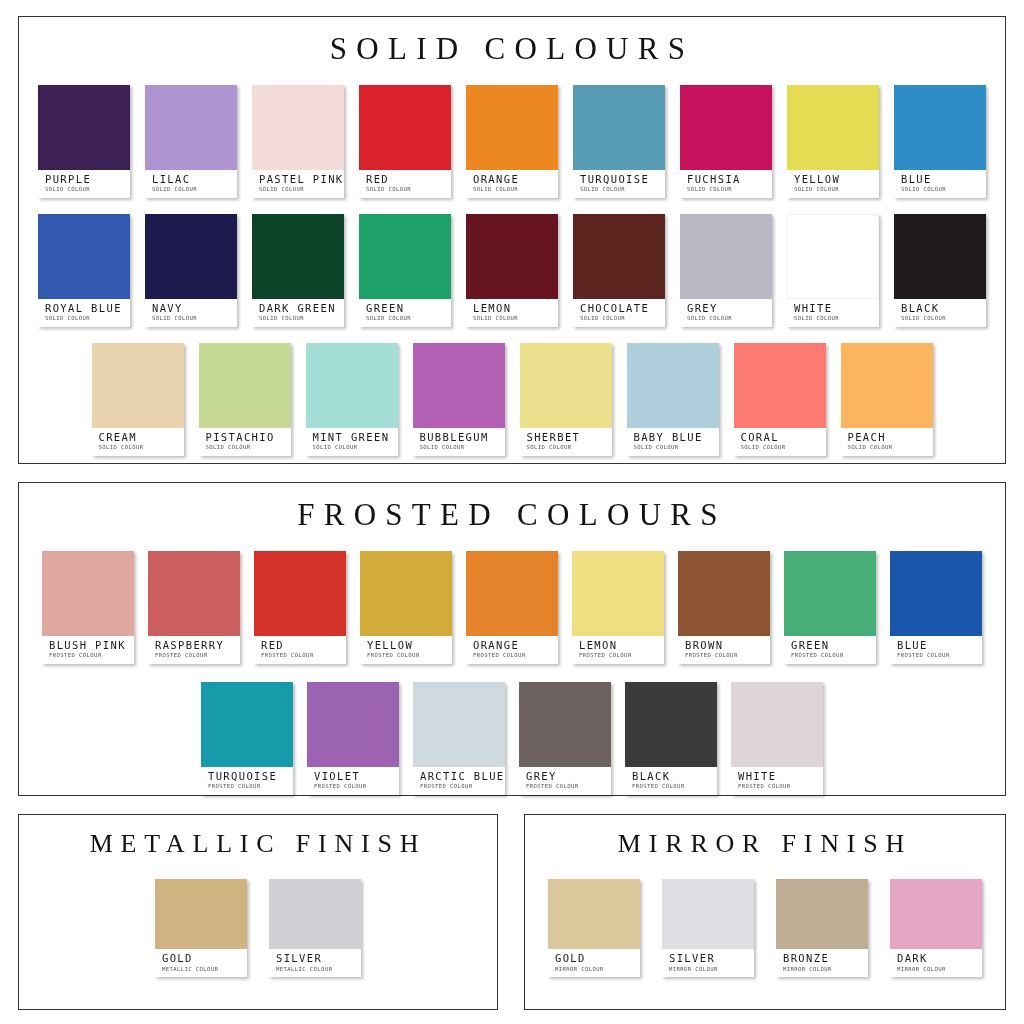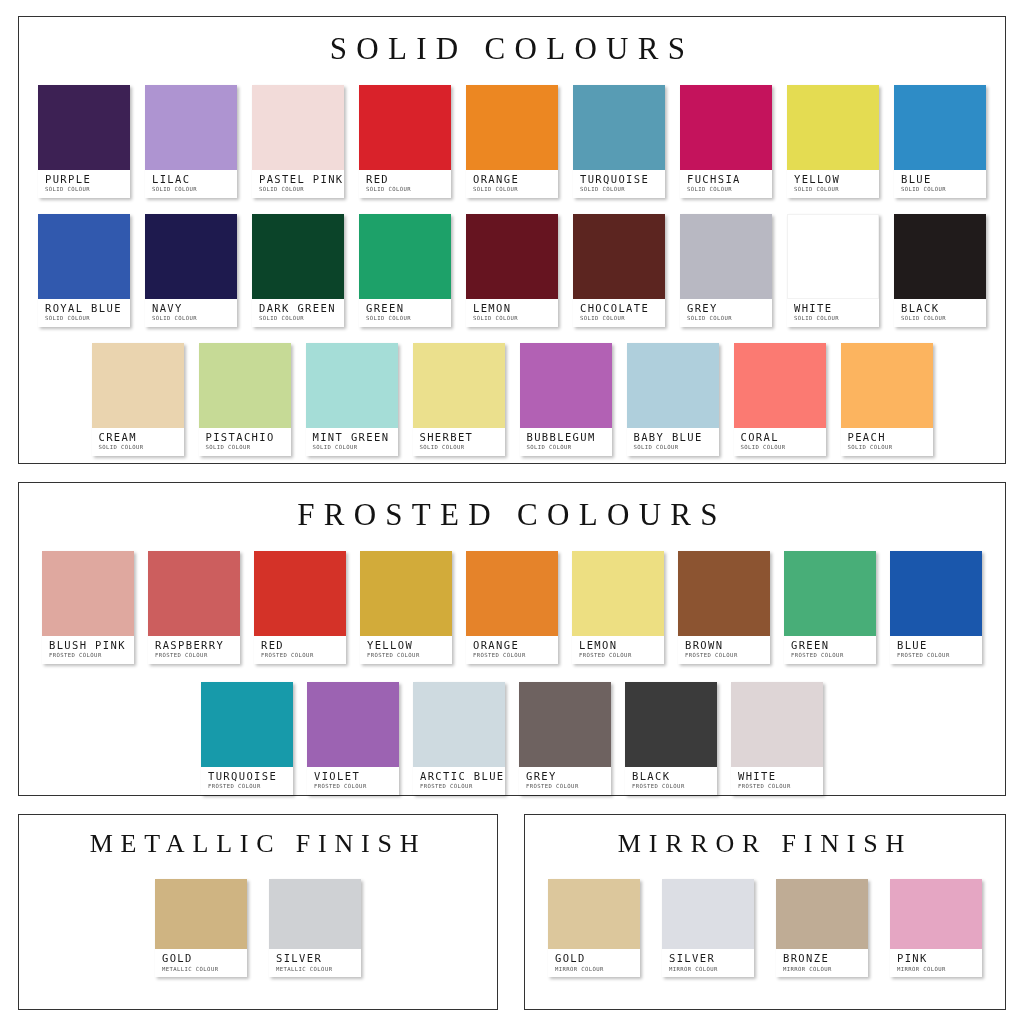--- a/index.html
+++ b/index.html
@@ -279,30 +279,30 @@
           </div>
         </div>
         <div class="swatch sz-solid">
           <div class="chip" style="background: rgb(165, 221, 215);"></div>
           <div class="caption">
             <div class="cap-name">MINT GREEN</div>
             <div class="cap-sub">SOLID COLOUR</div>
           </div>
         </div>
         <div class="swatch sz-solid">
+          <div class="chip" style="background: rgb(178, 97, 180);"></div>
+          <div class="caption">
+            <div class="cap-name">BUBBLEGUM</div>
+            <div class="cap-sub">SOLID COLOUR</div>
+          </div>
+        </div>
+        <div class="swatch sz-solid">
           <div class="chip" style="background: rgb(235, 224, 141);"></div>
           <div class="caption">
             <div class="cap-name">SHERBET</div>
-            <div class="cap-sub">SOLID COLOUR</div>
-          </div>
-        </div>
-        <div class="swatch sz-solid">
-          <div class="chip" style="background: rgb(178, 97, 180);"></div>
-          <div class="caption">
-            <div class="cap-name">BUBBLEGUM</div>
             <div class="cap-sub">SOLID COLOUR</div>
           </div>
         </div>
         <div class="swatch sz-solid">
           <div class="chip" style="background: rgb(175, 207, 220);"></div>
           <div class="caption">
             <div class="cap-name">BABY BLUE</div>
             <div class="cap-sub">SOLID COLOUR</div>
           </div>
         </div>
@@ -476,20 +476,20 @@
         <div class="swatch sz-finish">
           <div class="chip" style="background: rgb(191, 172, 149);"></div>
           <div class="caption">
             <div class="cap-name">BRONZE</div>
             <div class="cap-sub">MIRROR COLOUR</div>
           </div>
         </div>
         <div class="swatch sz-finish">
           <div class="chip" style="background: rgb(229, 166, 195);"></div>
           <div class="caption">
-            <div class="cap-name">PINK</div>
+            <div class="cap-name">DARK</div>
             <div class="cap-sub">MIRROR COLOUR</div>
           </div>
         </div>
       </div>
   </section>
 
 </div>
 
 </body></html>

